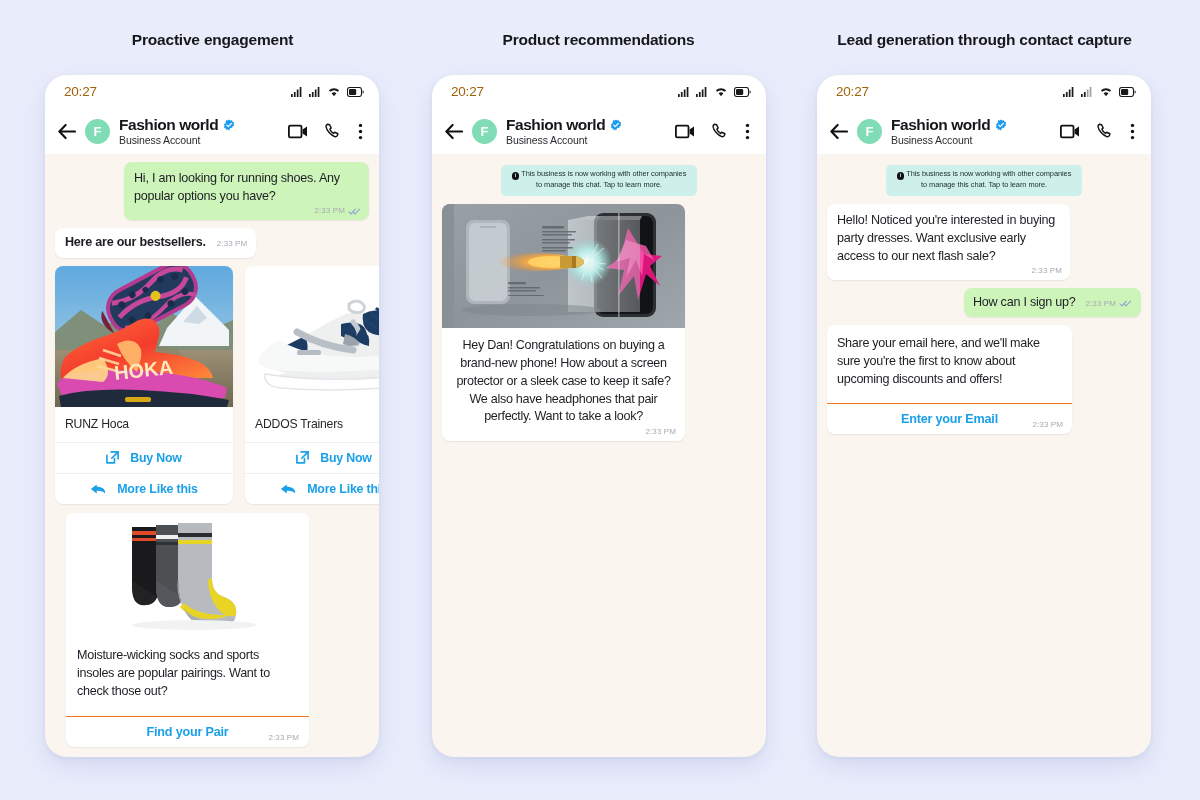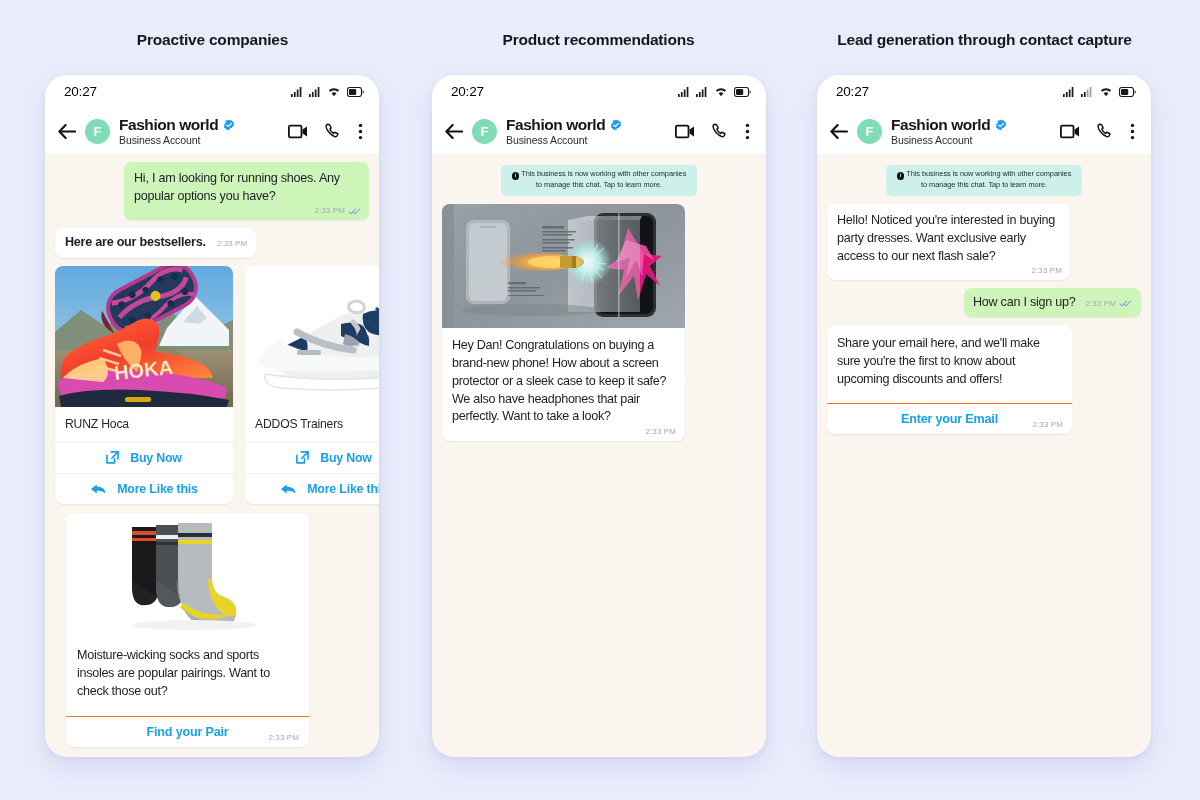--- a/index.html
+++ b/index.html
@@ -34,21 +34,21 @@
   .p1 { left: 45px; }
   .p2 { left: 432px; }
   .p3 { left: 817px; }
 
   
   .statusbar {
     height: 33px; background: #ffffff;
     display: flex; align-items: center; justify-content: space-between;
     padding: 0 15px 0 19px;
   }
-  .clock { font-size: 13.5px; font-weight: 500; color: #000000; letter-spacing: -0.2px; }
+  .clock { font-size: 13.5px; font-weight: 500; color: #a16207; letter-spacing: -0.2px; }
   .sysicons { display: flex; align-items: center; gap: 6px; }
 
   
   .chathdr {
     height: 46px; background: #ffffff;
     display: flex; align-items: center; padding: 0 12px 0 13px;
     gap: 0;
   }
   .backarrow { width: 22px; flex: 0 0 22px; display:flex; align-items:center; }
   .avatar {
@@ -148,21 +148,21 @@
 
   
   .mediabub {
     background: #fff; border-radius: 8px; overflow: hidden;
     width: 243px; box-shadow: 0 1px 1.5px rgba(0,0,0,0.07);
     position: relative;
   }
   .mediabub .mimg { width: 100%; height: 124px; }
   .mediabub .mtxt {
     padding: 9px 10px 15px 10px;
-    font-size: 12.6px; line-height: 1.42; color: #1e1e24; letter-spacing: -0.3px;
+    font-size: 12.6px; line-height: 1.42; color: #1e1e24; letter-spacing: -0.3px; text-align: center;
   }
 
   
   .sockcard {
     background: #fff; border-radius: 8px; overflow: hidden;
     width: 243px; box-shadow: 0 1px 1.5px rgba(0,0,0,0.07);
     position: relative;
   }
   .sockcard .simg { width: 100%; height: 123px; position: relative; }
   .sockcard .stxt {
@@ -184,21 +184,21 @@
   .emailcard .etxt {
     padding: 9px 10px 15px 10px;
     font-size: 12.6px; line-height: 1.43; color: #1e1e24; letter-spacing: -0.3px;
   }
 </style>
 </head>
 <body>
 
 <div class="stage">
 
-  <div class="heading h1">Proactive companies</div>
+  <div class="heading h1">Proactive engagement</div>
   <div class="heading h2">Product recommendations</div>
   <div class="heading h3">Lead generation through contact capture</div>
 
   <div class="phone p1">
 
     <div class="statusbar">
       <div class="clock">20:27</div>
       <div class="sysicons">
         <svg width="12" height="11" viewBox="0 0 12 11">
           <rect x="0" y="8" width="1.7" height="3" fill="#1a1a1a"></rect>

